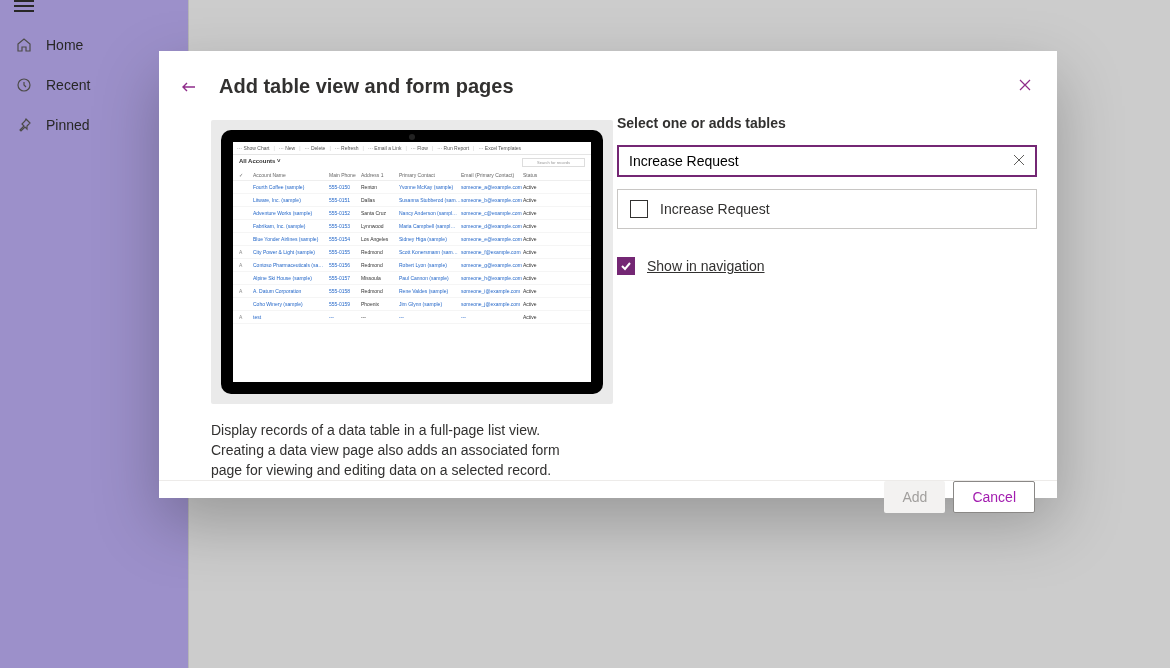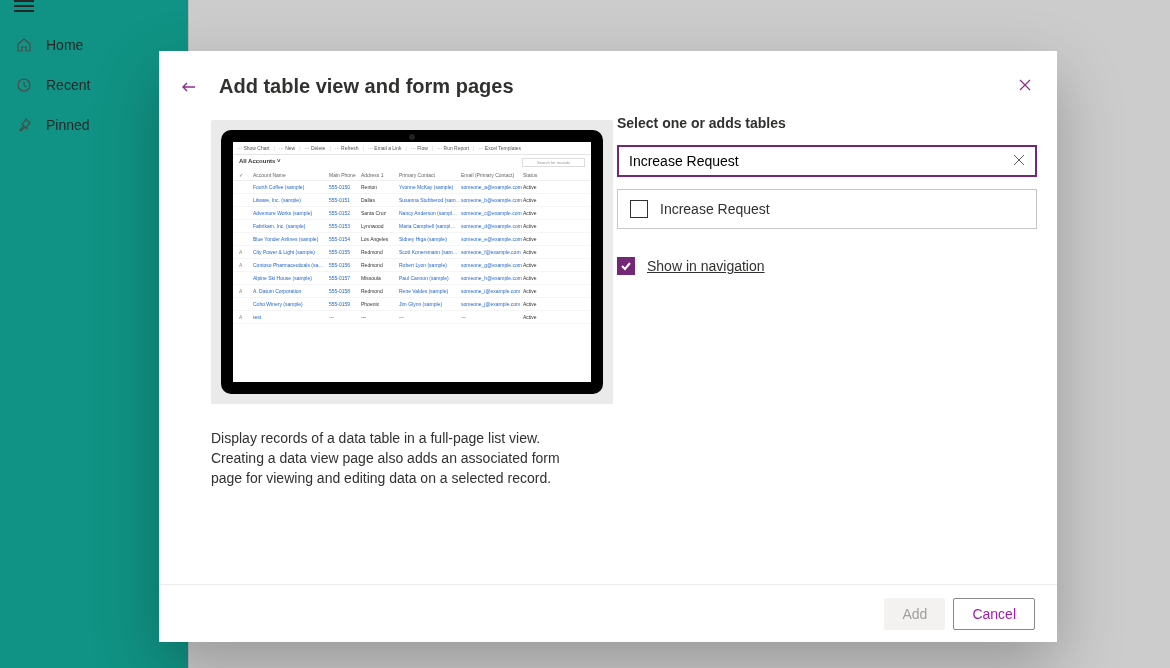--- a/index.html
+++ b/index.html
@@ -1,32 +1,32 @@
 <!DOCTYPE html>
 <html><head>
 <meta charset="utf-8">
 <style>
   * { box-sizing: border-box; margin: 0; padding: 0; }
   html, body { width: 1170px; height: 668px; overflow: hidden; font-family: "Segoe UI", -apple-system, Arial, sans-serif; font-size: 14px; color: #323130; }
 
   
   .app-bg { position: absolute; inset: 0; background: #faf9f8; }
-  .bg-sidebar { position: absolute; left: 0; top: 0; bottom: 0; width: 189px; background: #14b8a6; border-right: 1px solid #e5e5e5; }
+  .bg-sidebar { position: absolute; left: 0; top: 0; bottom: 0; width: 189px; background: #c4b5fd; border-right: 1px solid #e5e5e5; }
   .bg-hamburger { position: absolute; left: 14px; top: 0; width: 20px; height: 12px; }
   .bg-hamburger div { height: 2px; background: #323130; margin-bottom: 3px; }
   .bg-nav { position: absolute; left: 0; top: 25px; right: 0; }
   .bg-nav-item { display: flex; align-items: center; height: 40px; padding-left: 16px; gap: 14px; color: #323130; }
   .bg-nav-item .icon-slot { width: 16px; height: 16px; display: flex; align-items: center; justify-content: center; }
   .bg-main { position: absolute; left: 189px; right: 0; top: 0; bottom: 0; background: #fff; }
 
   
   .overlay { position: absolute; inset: 0; background: rgba(0,0,0,0.20); }
 
   
-  .dialog { position: absolute; left: 159px; top: 51px; width: 898px; height: 591px; background: #fff; box-shadow: 0 25px 60px rgba(0,0,0,0.25); display: flex; flex-direction: column; }
+  .dialog { position: absolute; left: 159px; top: 51px; width: 898px; height: 447px; background: #fff; box-shadow: 0 25px 60px rgba(0,0,0,0.25); display: flex; flex-direction: column; }
   .dialog-body { flex: 1; display: flex; padding: 24px 24px 0 24px; gap: 24px; position: relative; }
   .close-btn { position: absolute; right: 20px; top: 22px; width: 24px; height: 24px; display: flex; align-items: center; justify-content: center; cursor: pointer; color: #8f2c8a; }
 
   .back-btn { position: absolute; left: 22px; top: 28px; width: 16px; height: 16px; color: #8f2c8a; cursor: pointer; }
 
   .left-col { width: 410px; padding-left: 28px; }
   .dialog-title { font-size: 20px; font-weight: 600; margin-bottom: 22px; margin-left: 8px; }
 
   .preview-frame { width: 402px; height: 284px; background: #eaeaea; display:flex; align-items:center; justify-content:center; border-radius:2px;}
   .tablet { width: 382px; height: 264px; background: #000; border-radius: 10px; padding: 12px 12px 12px 12px; position: relative; }
@@ -38,21 +38,21 @@
   .mini-title { padding:3px 6px; font-weight:600; font-size:6px; display:flex; justify-content:space-between; }
   .mini-title .srch { font-weight:400; color:#999; border:1px solid #ddd; padding:1px 14px; font-size:4px;}
   .mini-header { display:flex; padding:2px 6px; color:#666; font-size:5px; border-bottom:1px solid #eee;}
   .mini-header div, .mini-row div { overflow:hidden; white-space:nowrap; text-overflow:ellipsis;}
   .c-chk{width:14px;} .c-name{width:76px;} .c-phone{width:32px;} .c-addr{width:38px;} .c-contact{width:62px;} .c-email{width:62px;} .c-status{width:30px;}
   .mini-row { display:flex; padding:3px 6px; font-size:5px; border-bottom:1px solid #f5f5f5;}
   .mini-row .c-name, .mini-row .c-contact, .mini-row .c-email { color:#2568c9; }
   .mini-row .c-phone { color:#2568c9; }
   .mini-row .c-chk { color:#888; font-size:5px;}
 
-  .desc-text { margin-top: 24px; color: #323130; line-height: 20px; font-size: 14px; max-width: 410px; }
+  .desc-text { margin-top: 16px; color: #323130; line-height: 20px; font-size: 14px; max-width: 410px; }
 
   
   .right-col { flex: 1; padding-top: 40px; padding-right: 0; }
   .section-label { font-weight: 600; font-size: 14px; margin-bottom: 14px; }
   .search-wrap { position: relative; width: 420px; height: 32px; border: 2px solid #742774; display: flex; align-items: center; background:#fff; margin-bottom: 12px; }
   .search-input { flex: 1; border: none; outline: none; padding: 0 30px 0 10px; font-size: 14px; height: 28px; background:transparent; }
   .search-clear { position: absolute; right: 6px; top: 50%; transform: translateY(-50%); width: 16px; height: 16px; color: #605e5c; cursor: pointer; }
 
   .option-row { width: 420px; height: 40px; border: 1px solid #c8c6c4; display:flex; align-items:center; padding:0 12px; gap:12px; background:#fff; cursor:pointer; }
   .chk-box { width:18px; height:18px; border:1px solid #323130; background:#fff; display:flex; align-items:center; justify-content:center; }

